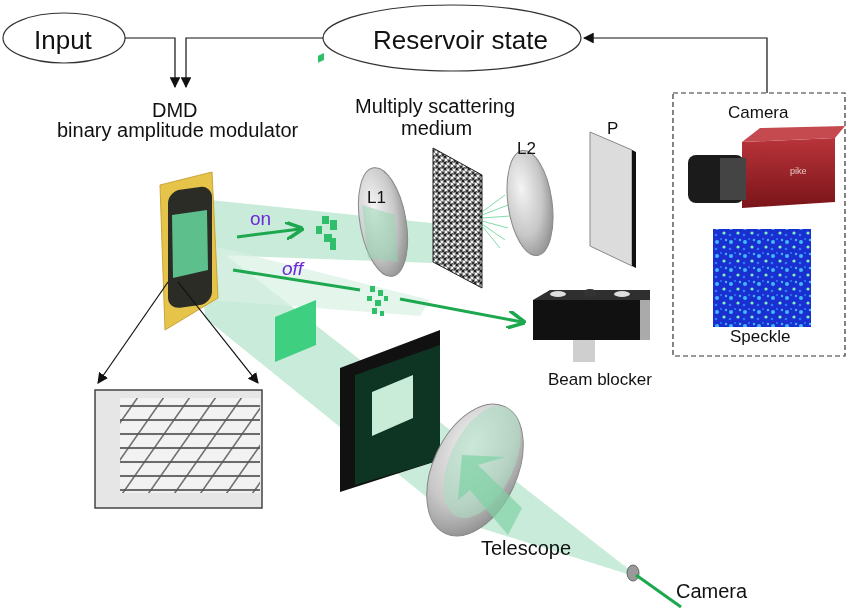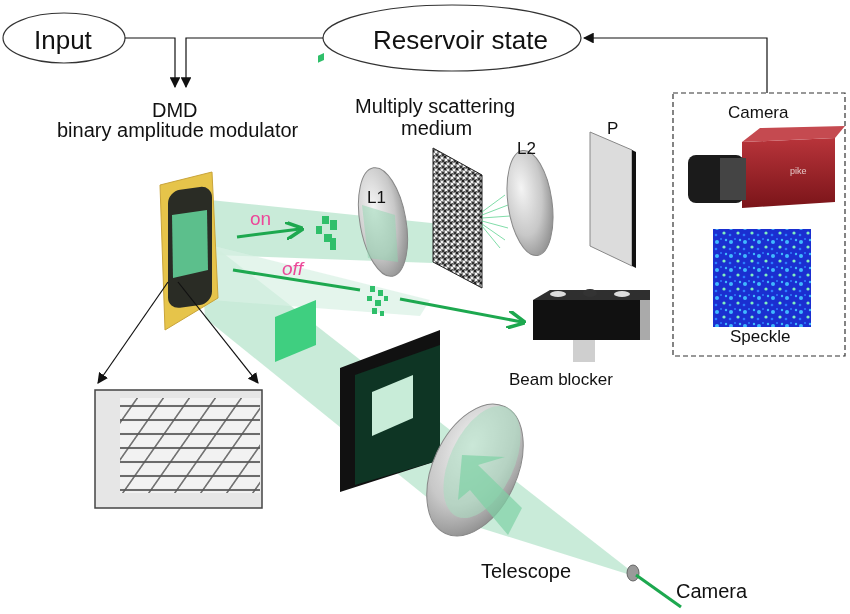--- a/index.html
+++ b/index.html
@@ -3,21 +3,21 @@
 <meta charset="utf-8">
 <style>
   html, body { margin:0; padding:0; background:#ffffff; }
   body { width:850px; height:614px; position:relative; overflow:hidden;
          font-family:"Liberation Sans", "DejaVu Sans", sans-serif; }
   #stage { position:absolute; left:0; top:0; width:850px; height:614px; }
   .lbl { position:absolute; color:#111; white-space:nowrap; text-align:center; }
   .lbl-lg { font-size:26px; }
   .lbl-md { font-size:17px; }
   .lbl-sm { font-size:20px; }
-  .green-lbl { color:#ec4899; font-size:19px; }
+  .green-lbl { color:#6d28d9; font-size:19px; }
 </style>
 </head>
 <body>
 
 <svg id="stage" width="850" height="614" viewBox="0 0 850 614" xmlns="http://www.w3.org/2000/svg">
   <defs>
     <marker id="arrBlack" viewBox="0 0 10 10" refX="9" refY="5" markerWidth="9" markerHeight="9" orient="auto-start-reverse">
       <path d="M0,0 L10,5 L0,10 z" fill="#111"></path>
     </marker>
     <marker id="arrGreen" viewBox="0 0 10 10" refX="8" refY="5" markerWidth="6" markerHeight="6" orient="auto">
@@ -184,18 +184,18 @@
 <div class="lbl lbl-sm" style="left:355px;top:95px;">Multiply scattering</div>
 <div class="lbl lbl-sm" style="left:401px;top:117px;">medium</div>
 
 <div class="lbl lbl-md" style="left:367px;top:146px;margin-top:42px;">L1</div>
 <div class="lbl lbl-md" style="left:517px;top:131px;margin-top:8px;">L2</div>
 <div class="lbl lbl-md" style="left:607px;top:119px;">P</div>
 
 <div class="lbl lbl-md" style="left:728px;top:103px;">Camera</div>
 <div class="lbl lbl-md" style="left:730px;top:327px;">Speckle</div>
 
-<div class="lbl lbl-md" style="left:509px;top:370px;">Beam blocker</div>
-<div class="lbl lbl-sm" style="left:481px;top:560px;text-align:right;">Telescope</div>
+<div class="lbl lbl-md" style="left:548px;top:370px;">Beam blocker</div>
+<div class="lbl lbl-sm" style="left:481px;top:537px;text-align:right;">Telescope</div>
 <div class="lbl lbl-sm" style="left:676px;top:580px;">Camera</div>
 
 <div class="lbl green-lbl" style="left:250px;top:208px;">on</div>
 <div class="lbl green-lbl" style="left:282px;top:258px;font-style:italic;">off</div>
 
 </body></html>

